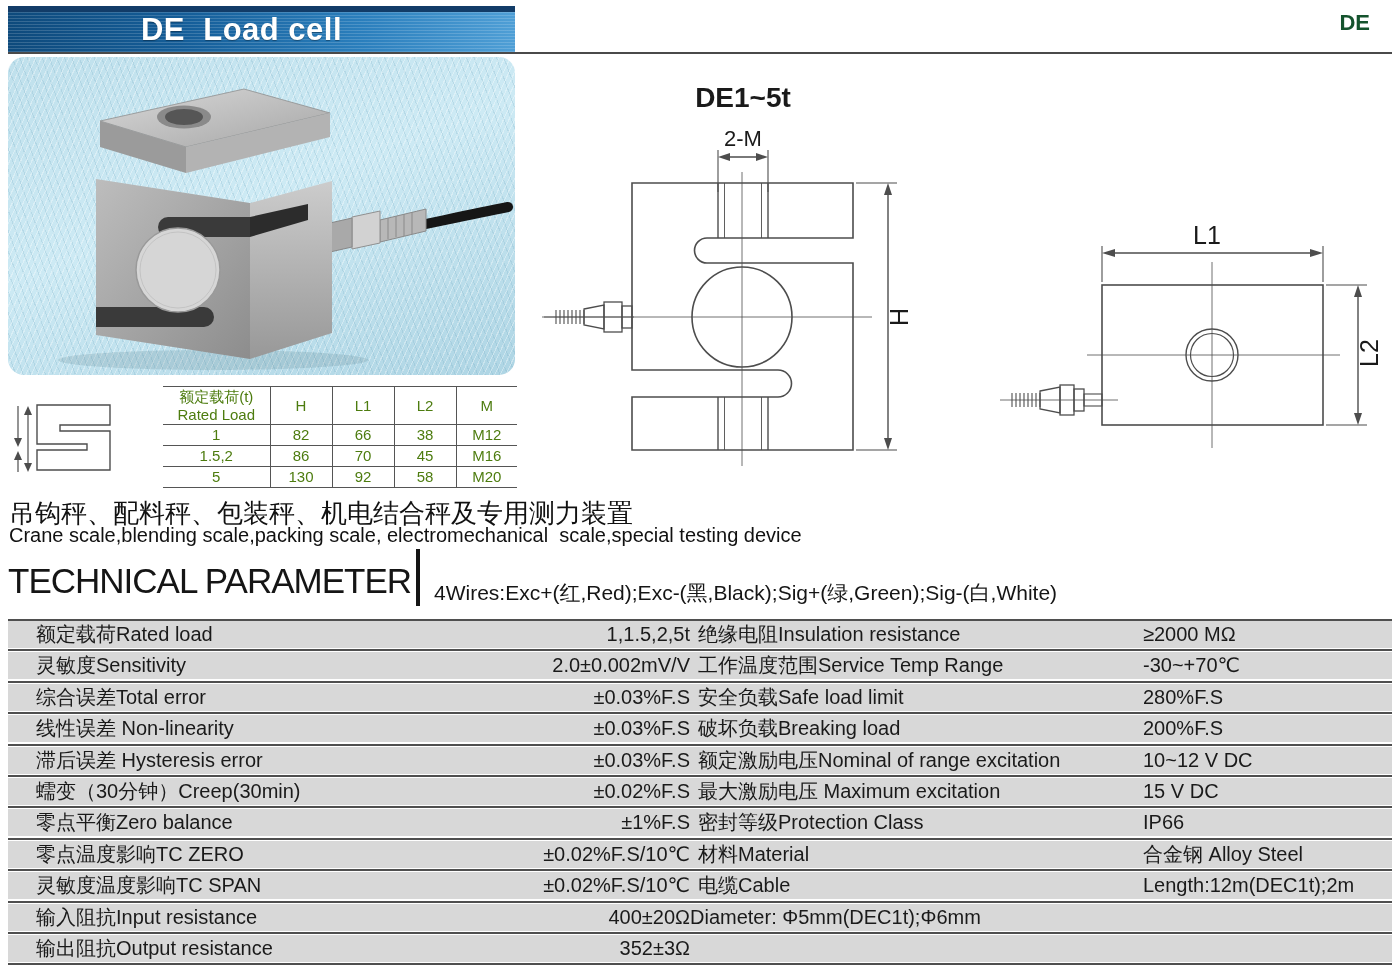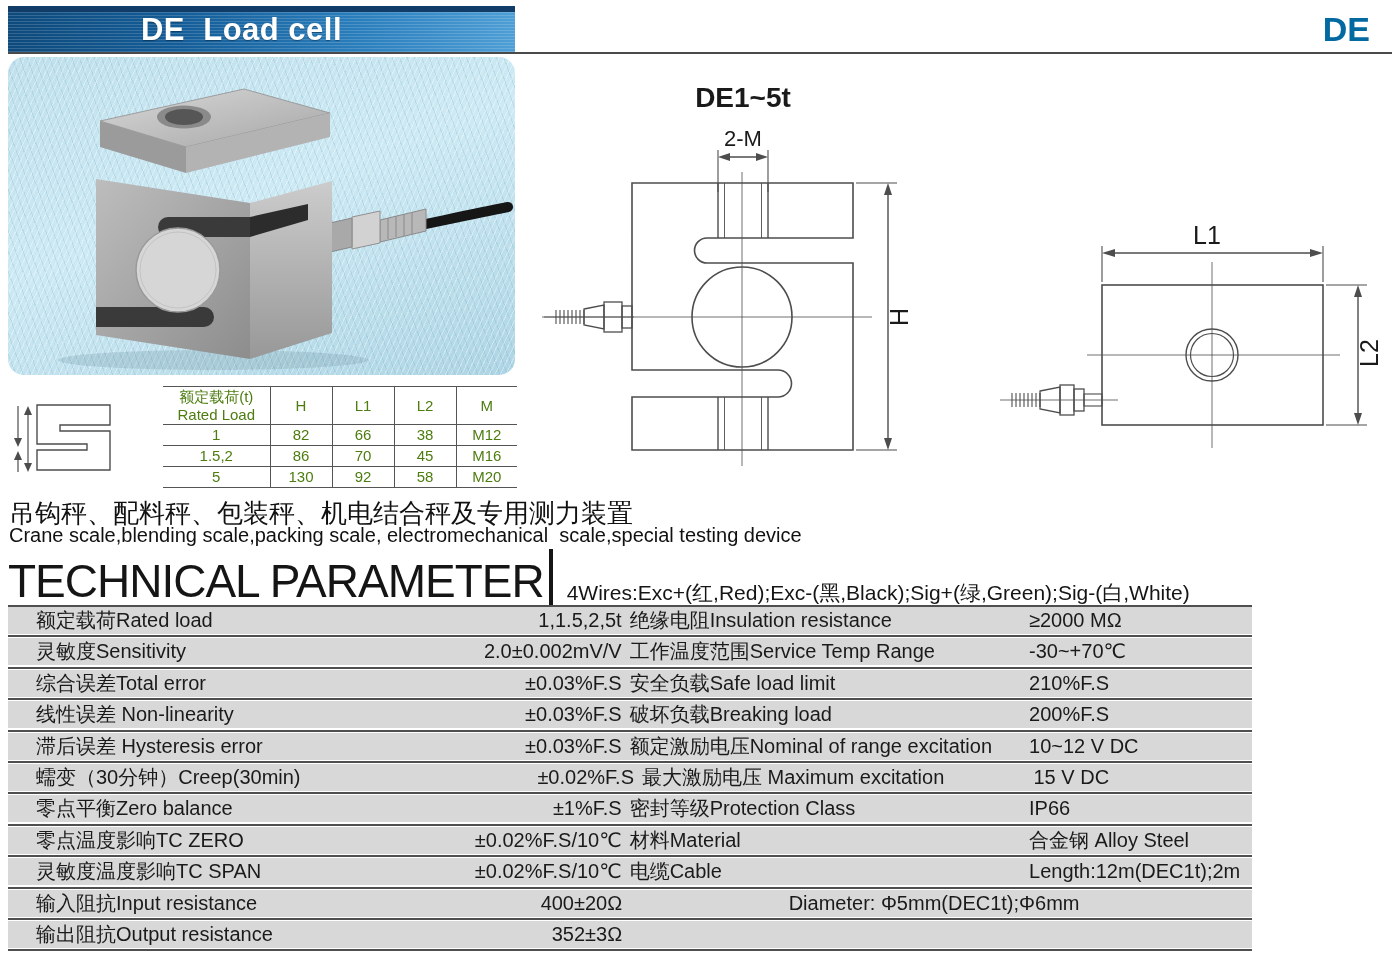--- a/index.html
+++ b/index.html
@@ -13,21 +13,21 @@
     border-top:6px solid #123c68;box-sizing:border-box;
     background:
       repeating-linear-gradient(180deg,rgba(255,255,255,.16) 0 1px,rgba(0,0,0,0) 1px 3px),
       linear-gradient(90deg,#0e4a7c 0%,#155e99 35%,#2b7fbd 70%,#4f9fd6 100%);
     display:flex;justify-content:center;
   }
   .banner-title{
     color:#fff;font-size:31px;font-weight:bold;letter-spacing:.5px;white-space:pre;
     padding-right:40px;text-shadow:0 1px 1px rgba(0,0,0,.35);
   }
-  .corner-de{position:absolute;top:10px;right:30px;font-size:34px;font-weight:bold;color:#0369a1;}
+  .corner-de{position:absolute;top:10px;right:30px;font-size:22px;font-weight:bold;color:#14532d;}
   .top-rule{position:absolute;left:8px;right:8px;top:52px;height:2px;background:#4a4a4a;}
   
   .photo{
     position:absolute;left:8px;top:57px;width:507px;height:318px;border-radius:16px;
     background:
       repeating-linear-gradient(115deg,rgba(255,255,255,.35) 0 1px,rgba(0,0,0,0) 1px 5px),
       repeating-linear-gradient(70deg,rgba(110,165,190,.22) 0 1px,rgba(0,0,0,0) 1px 7px),
       linear-gradient(160deg,#bfe0ec 0%,#cdeaf4 45%,#aed5e4 100%);
     overflow:hidden;
   }
@@ -41,34 +41,34 @@
   .dim-table td:last-child{border-right:none;}
   .dim-table tr.dt-head td{height:37px;}
   
   svg text{fill:#1a1a1a;}
   .draw-line{stroke:#4d4d4d;fill:none;}
   
   .app-cn{position:absolute;left:9px;top:496px;font-size:26px;color:#111;}
   .app-en{position:absolute;left:9px;top:524px;font-size:20px;color:#111;white-space:pre;}
   
   .tech-head{position:absolute;left:8px;top:549px;display:flex;align-items:flex-end;}
-  .tech-title{font-size:46px;line-height:50px;letter-spacing:-1px;color:#151515;}
+  .tech-title{font-size:35px;line-height:50px;letter-spacing:-1px;color:#151515;}
   .tech-divider{width:4px;height:57px;background:#151515;margin-left:5px;}
   .tech-wires{font-size:21px;line-height:24px;margin-left:14px;padding-bottom:1px;color:#151515;}
   
-  .spec{position:absolute;left:8px;top:605px;width:1244px;font-size:20px;}
+  .spec{position:absolute;left:8px;top:619px;width:1384px;font-size:20px;}
   .sline{height:2px;background:#4f4f4f;}
   .srow{position:relative;height:27px;margin-bottom:4.4px;background:#d8d8d8;display:flex;}
   .srow::after{content:"";position:absolute;left:0;right:0;bottom:-3.4px;height:2px;background:#4f4f4f;}
   .srow > div{line-height:27px;white-space:nowrap;overflow:visible;}
   .c-l1{width:302px;box-sizing:border-box;padding-left:28px;}
   .c-v1{width:380px;text-align:right;}
   .c-l2{width:445px;box-sizing:border-box;padding-left:8px;}
   .c-v2{width:257px;box-sizing:border-box;padding-left:8px;}
-  .c-r2{width:702px;box-sizing:border-box;text-align:center;padding-right:6px;}
+  .c-r2{width:702px;box-sizing:border-box;text-align:left;padding-right:6px;}
 </style>
 </head>
 <body>
 
 <div id="page">
 
   <div class="banner">
     <span class="banner-title">DE  Load cell</span>
   </div>
   <div class="corner-de">DE</div>
@@ -278,21 +278,21 @@
     <div class="srow">
       <div class="c-l1">灵敏度Sensitivity</div>
       <div class="c-v1">2.0±0.002mV/V</div>
       <div class="c-l2">工作温度范围Service Temp Range</div>
       <div class="c-v2">-30~+70℃</div>
     </div>
     <div class="srow">
       <div class="c-l1">综合误差Total error</div>
       <div class="c-v1">±0.03%F.S</div>
       <div class="c-l2">安全负载Safe load limit</div>
-      <div class="c-v2">210%F.S</div>
+      <div class="c-v2">280%F.S</div>
     </div>
     <div class="srow">
       <div class="c-l1">线性误差 Non-linearity</div>
       <div class="c-v1">±0.03%F.S</div>
       <div class="c-l2">破坏负载Breaking load</div>
       <div class="c-v2">200%F.S</div>
     </div>
     <div class="srow">
       <div class="c-l1">滞后误差 Hysteresis error</div>
       <div class="c-v1">±0.03%F.S</div>

